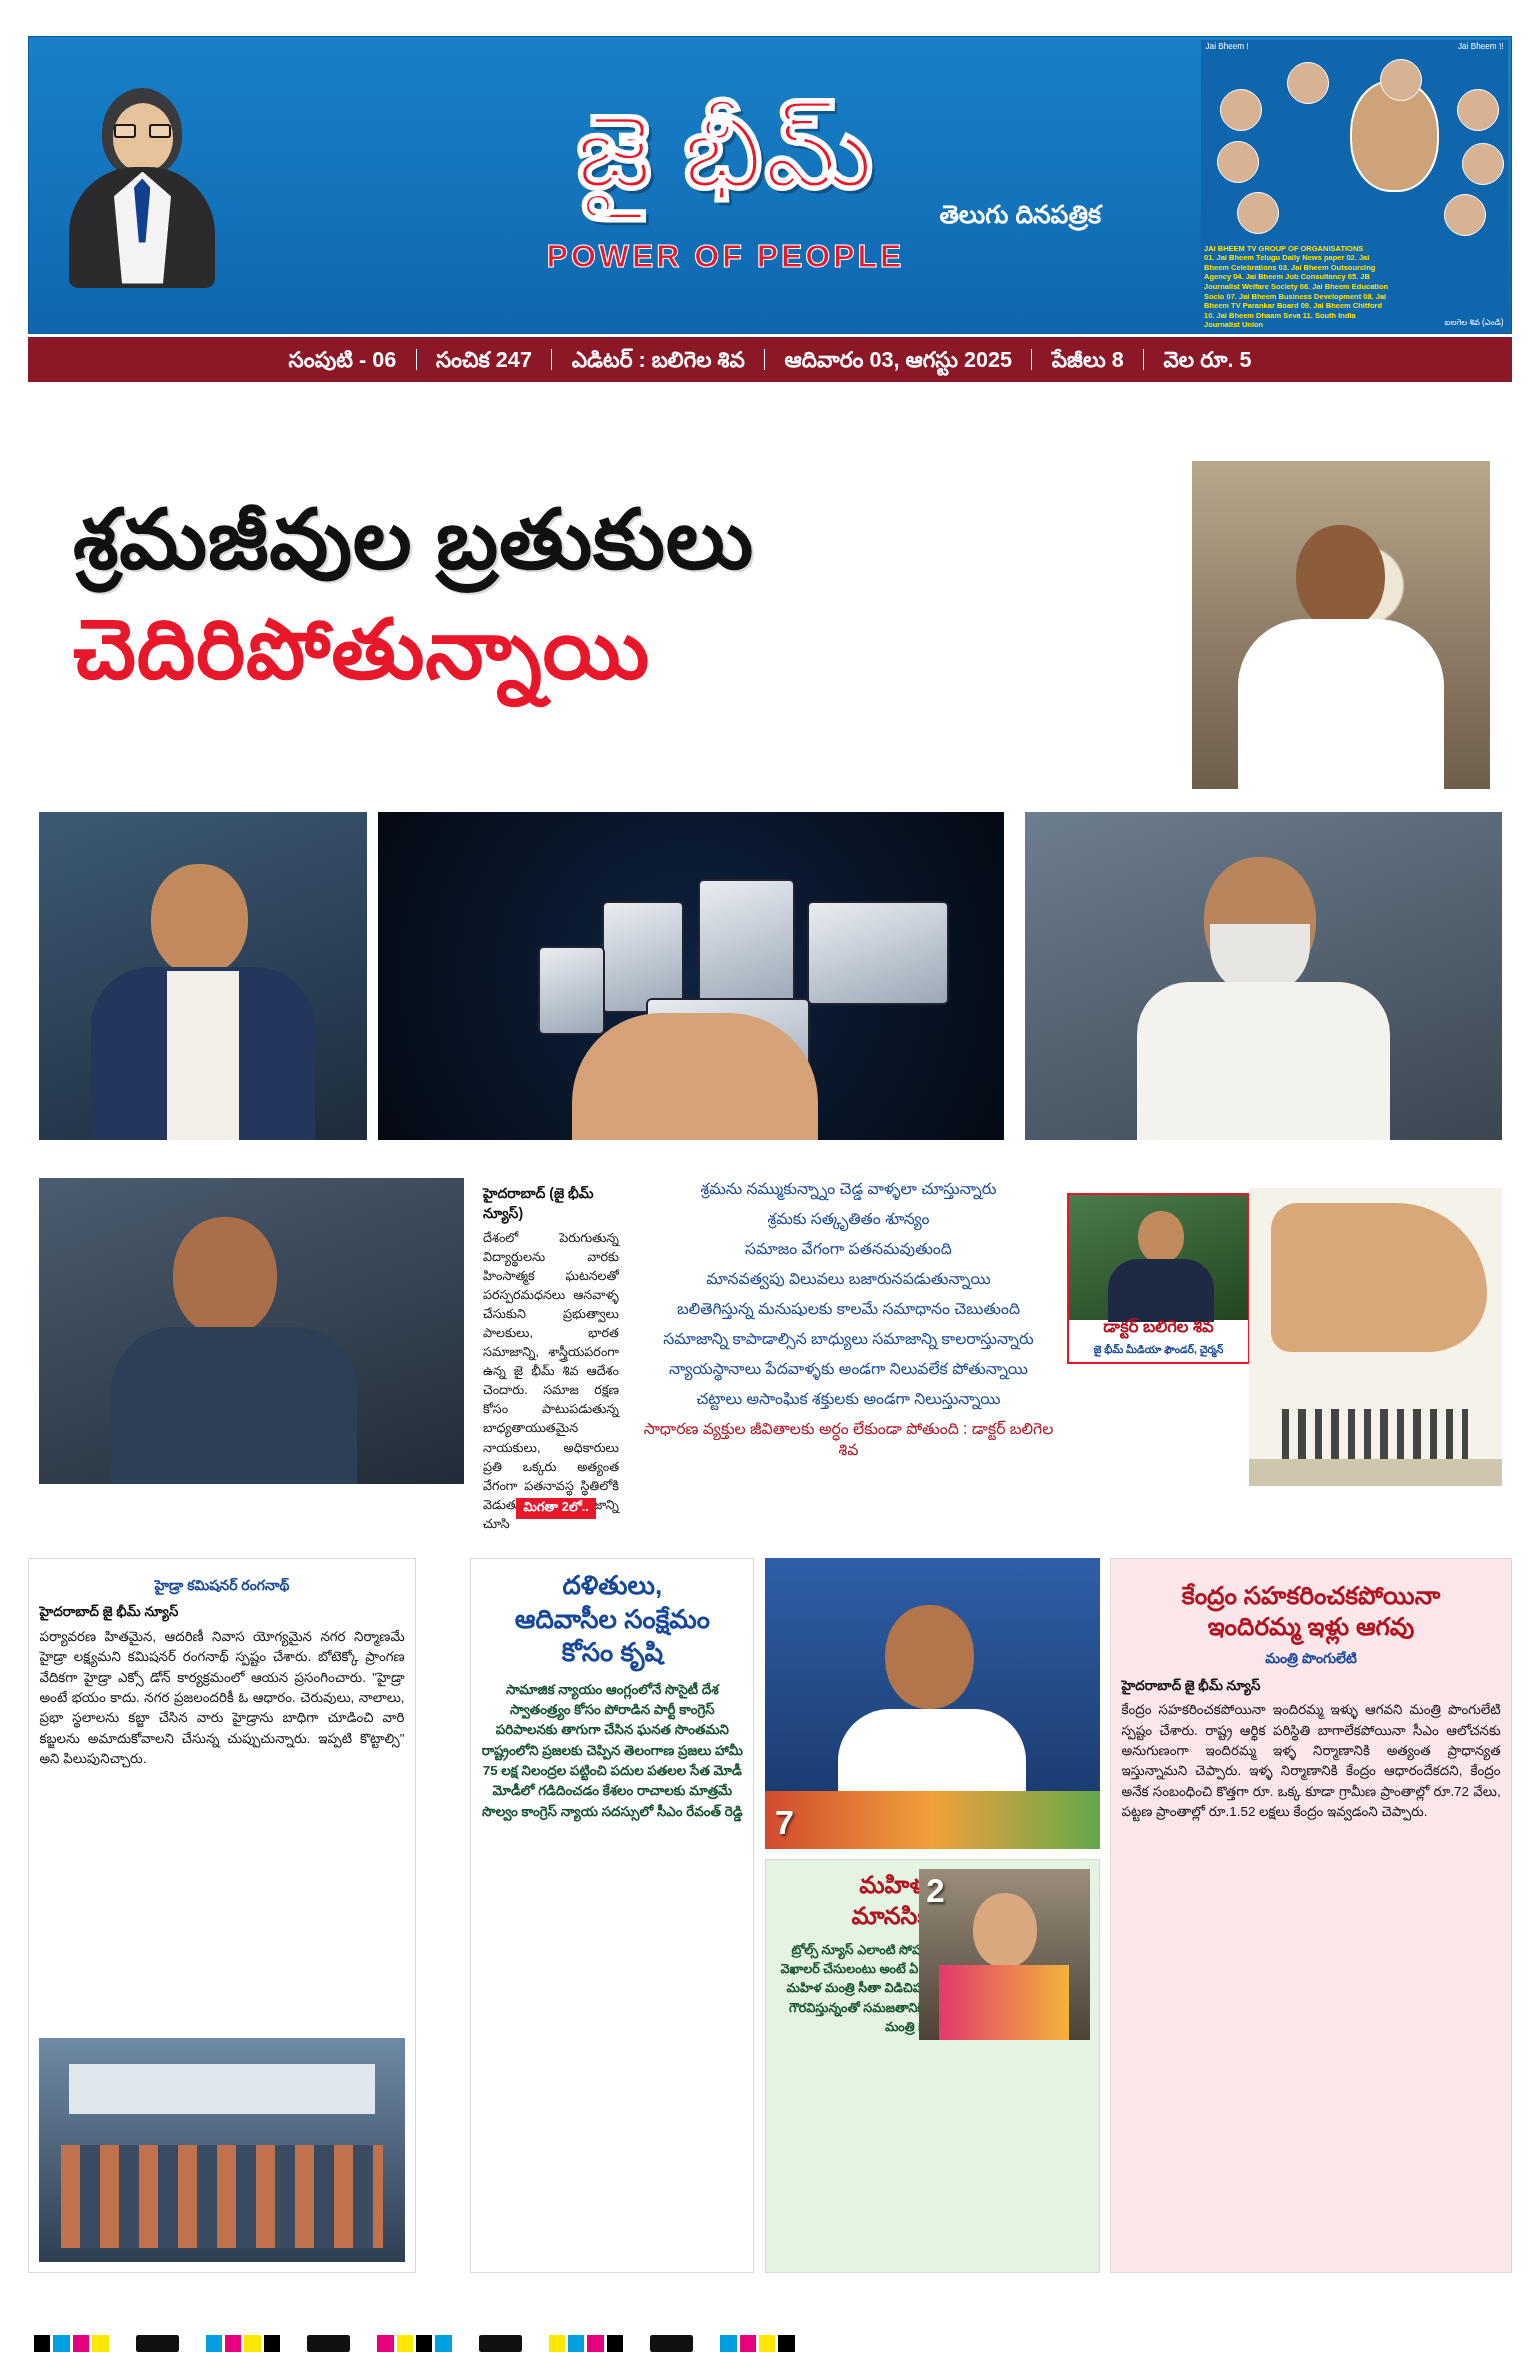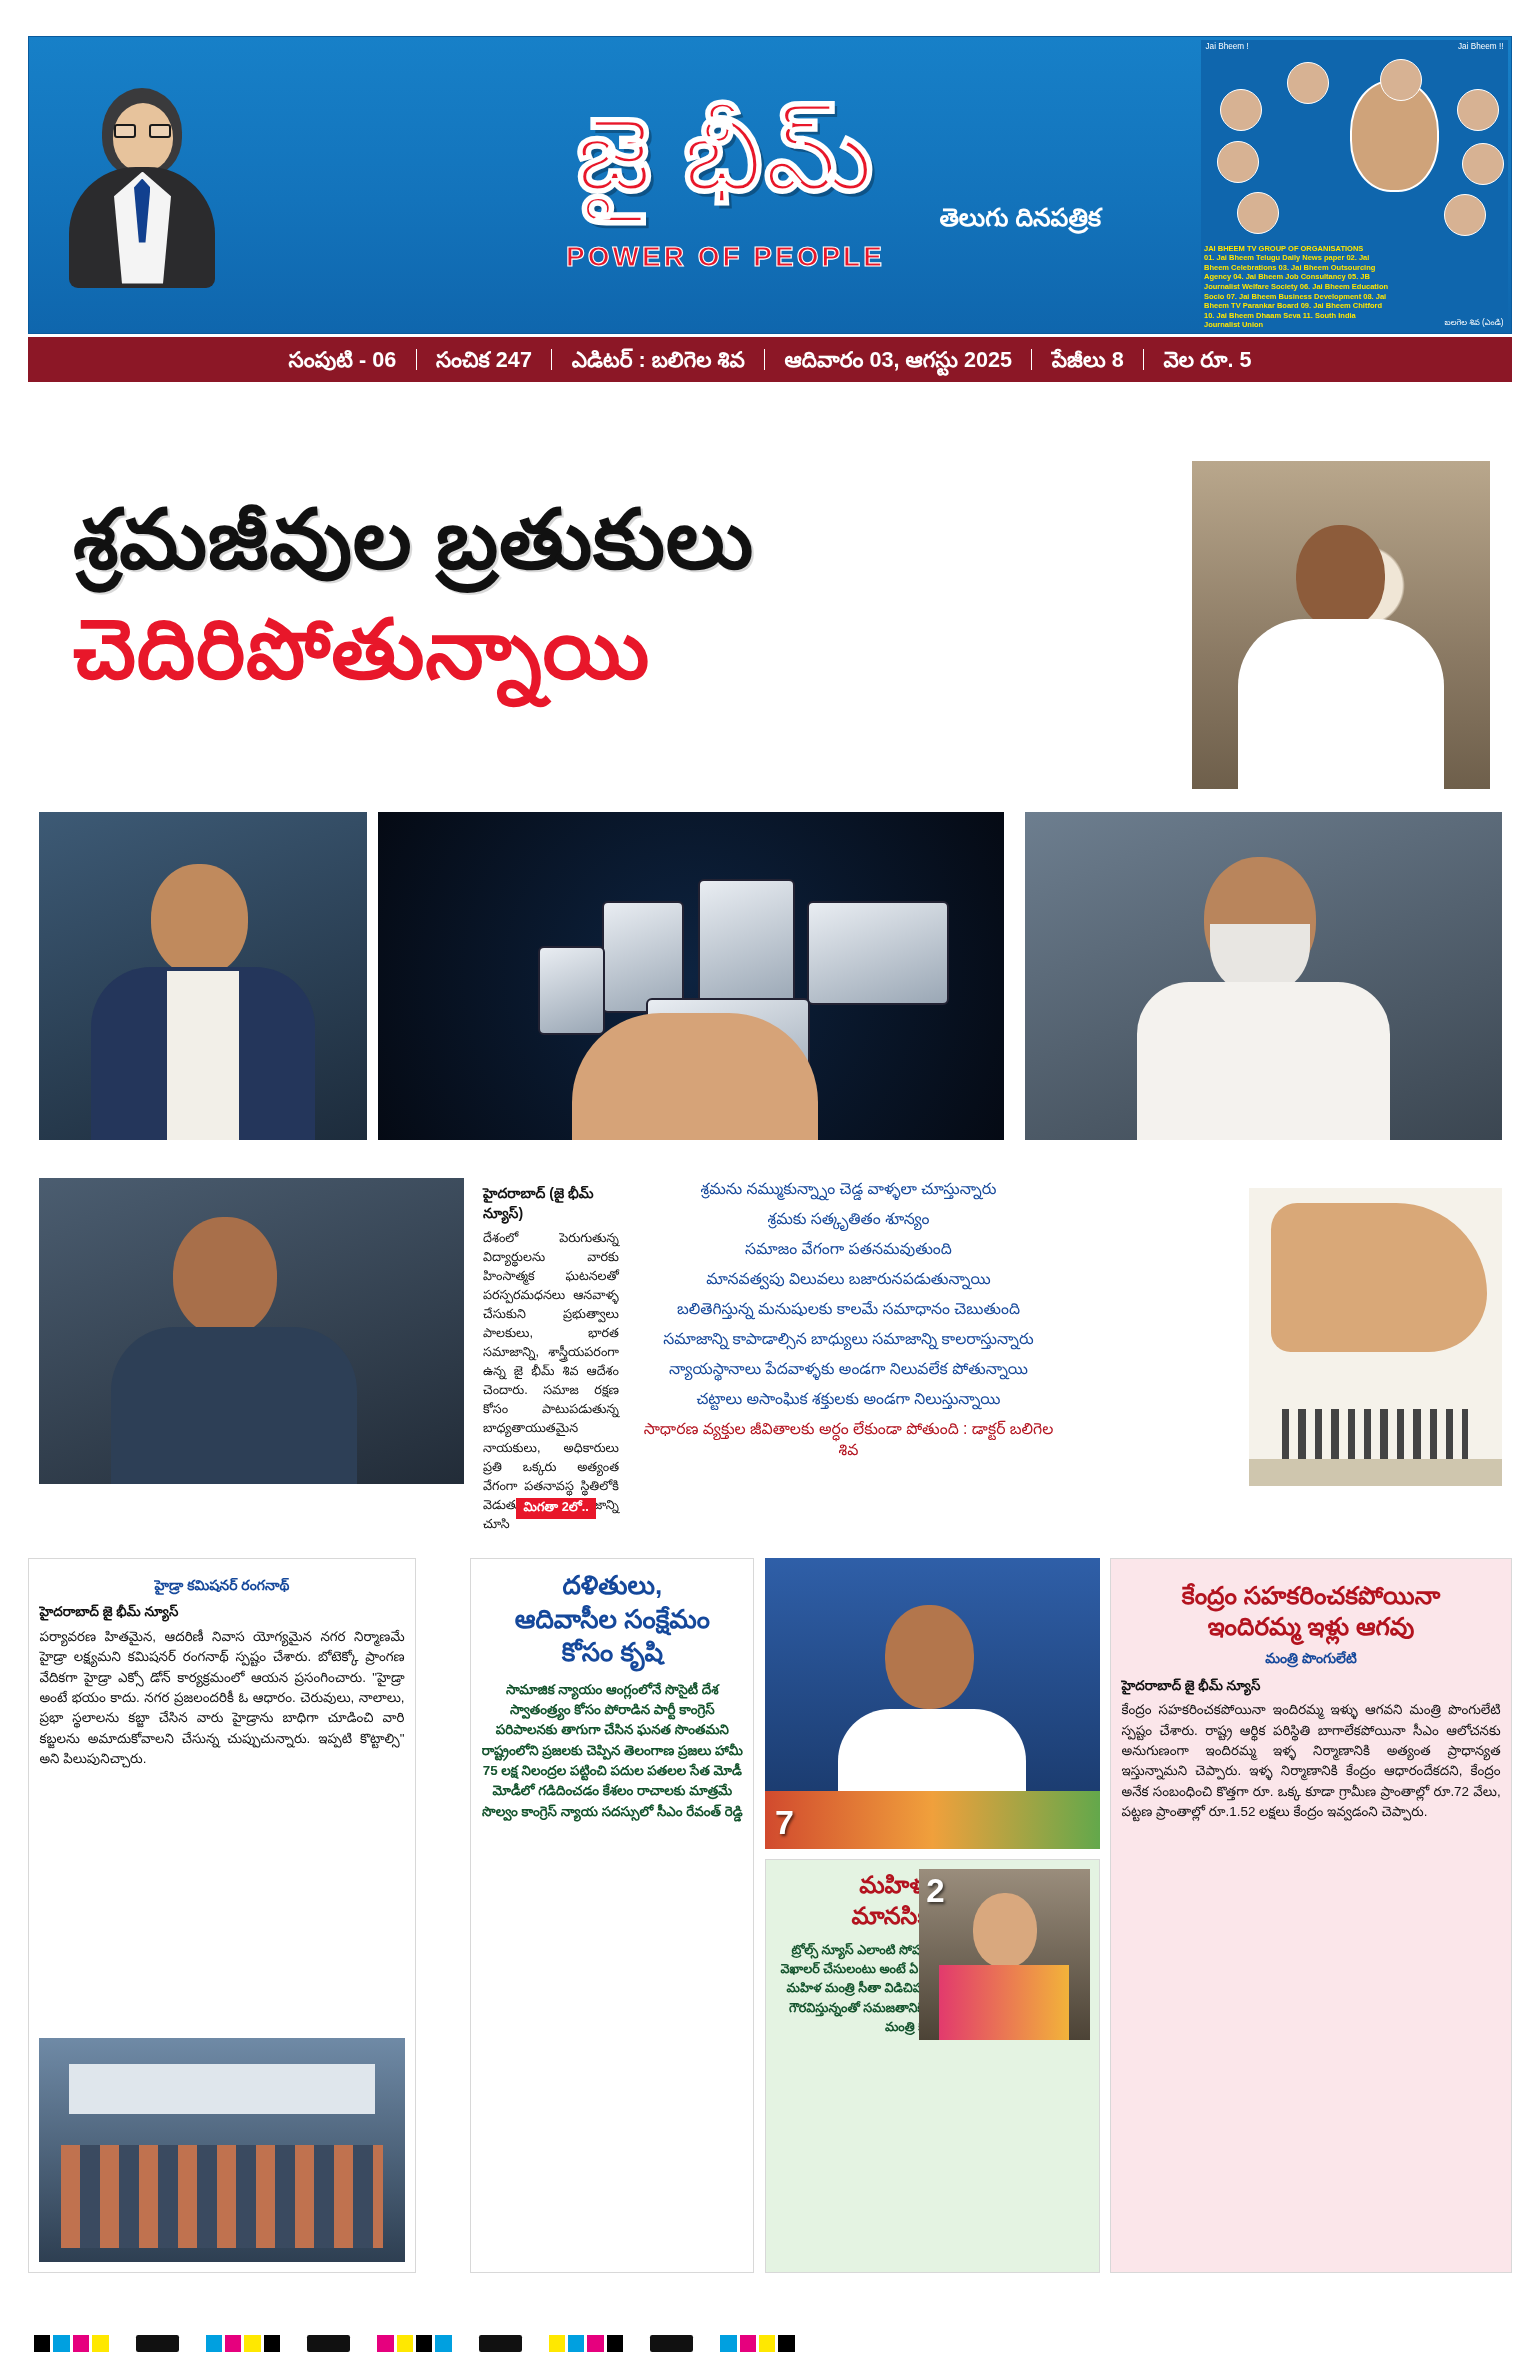--- a/index.html
+++ b/index.html
@@ -85,21 +85,21 @@
     color: #e8172a;
     -webkit-text-stroke: 2.2px #ffffff;
     text-shadow: 3.7px 3.7px 0 rgba(0,0,0,.28);
     letter-spacing: 1.5px;
   }
   .mh-sub1 {
     font-size: 25px; color: #ffffff; font-weight: bold;
     align-self: flex-end; margin-right: 97px; margin-top: -4.5px;
   }
   .mh-sub2 {
-    font-size: 28px; font-weight: bold; color: #e8172a;
+    font-size: 32px; font-weight: bold; color: #e8172a;
     -webkit-text-stroke: 1.1px #fff;
     letter-spacing: 3px;
     margin-top: 3px;
   }
 
   .mh-logo {
     width: 283px;
     display: flex; flex-direction: column; align-items: center; justify-content: center;
     gap: 4.5px;
     padding-top: 7.5px;
@@ -438,20 +438,28 @@
       <p>శ్రమకు సత్కృతితం శూన్యం</p>
       <p>సమాజం వేగంగా పతనమవుతుంది</p>
       <p>మానవత్వపు విలువలు బజారునపడుతున్నాయి</p>
       <p>బలితెగిస్తున్న మనుషులకు కాలమే సమాధానం చెబుతుంది</p>
       <p>సమాజాన్ని కాపాడాల్సిన బాధ్యులు సమాజాన్ని కాలరాస్తున్నారు</p>
       <p>న్యాయస్థానాలు పేదవాళ్ళకు అండగా నిలువలేక పోతున్నాయి</p>
       <p>చట్టాలు అసాంఘిక శక్తులకు అండగా నిలుస్తున్నాయి</p>
       <p class="last">సాధారణ వ్యక్తుల జీవితాలకు అర్ధం లేకుండా పోతుంది : డాక్టర్ బలిగెల శివ</p>
     </div>
 
+    <div class="doctorcard">
+      <div class="img">
+          <div class="h"></div>
+          <div class="b"></div>
+        </div>
+      <div class="nm">డాక్టర్ బలిగెల శివ</div>
+      <div class="ds">జై భీమ్ మీడియా ఫౌండర్, చైర్మన్</div>
+    </div>
 
     <div class="cartoon">
       <div class="fingers"></div>
       <div class="ppl"></div>
       <div class="ground"></div>
     </div>
   </div>
 
   <div class="bottom">
 

